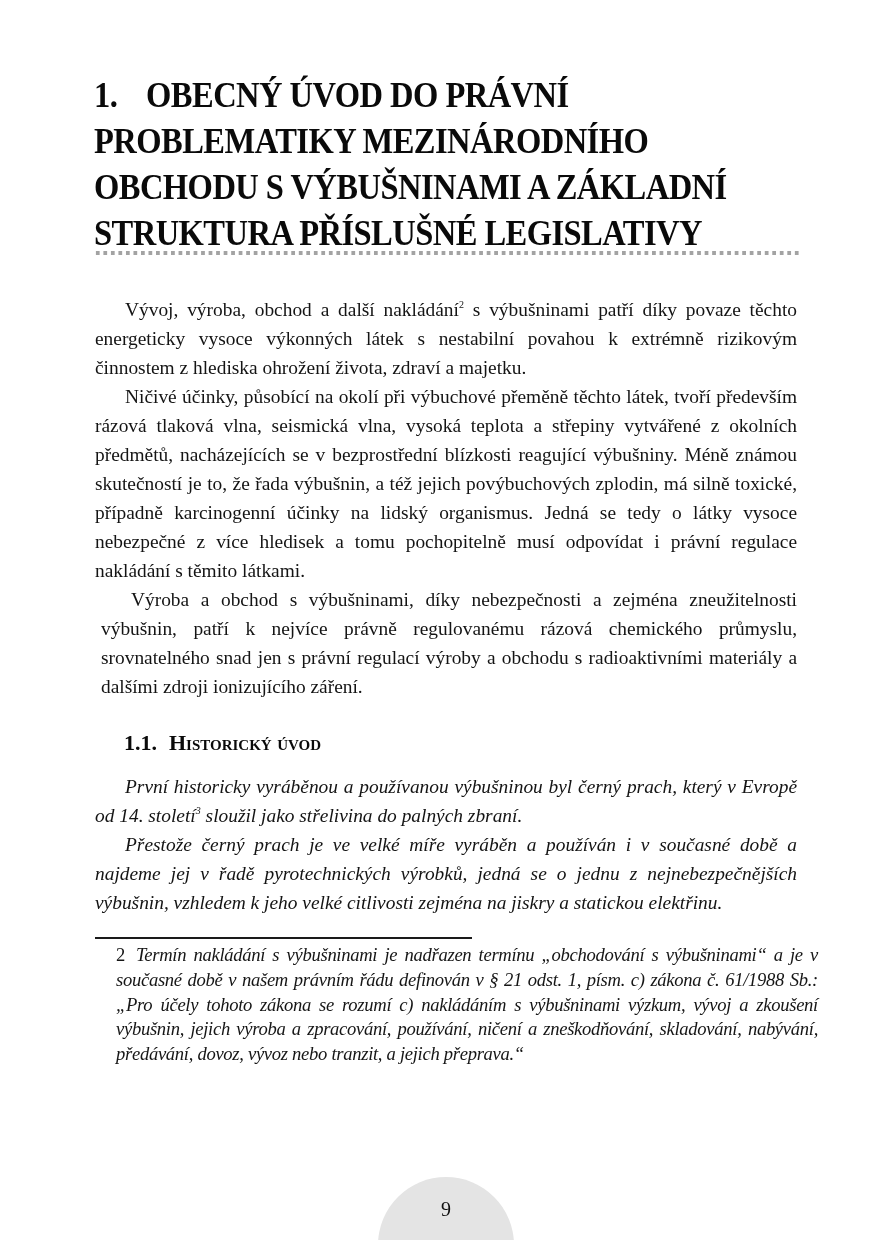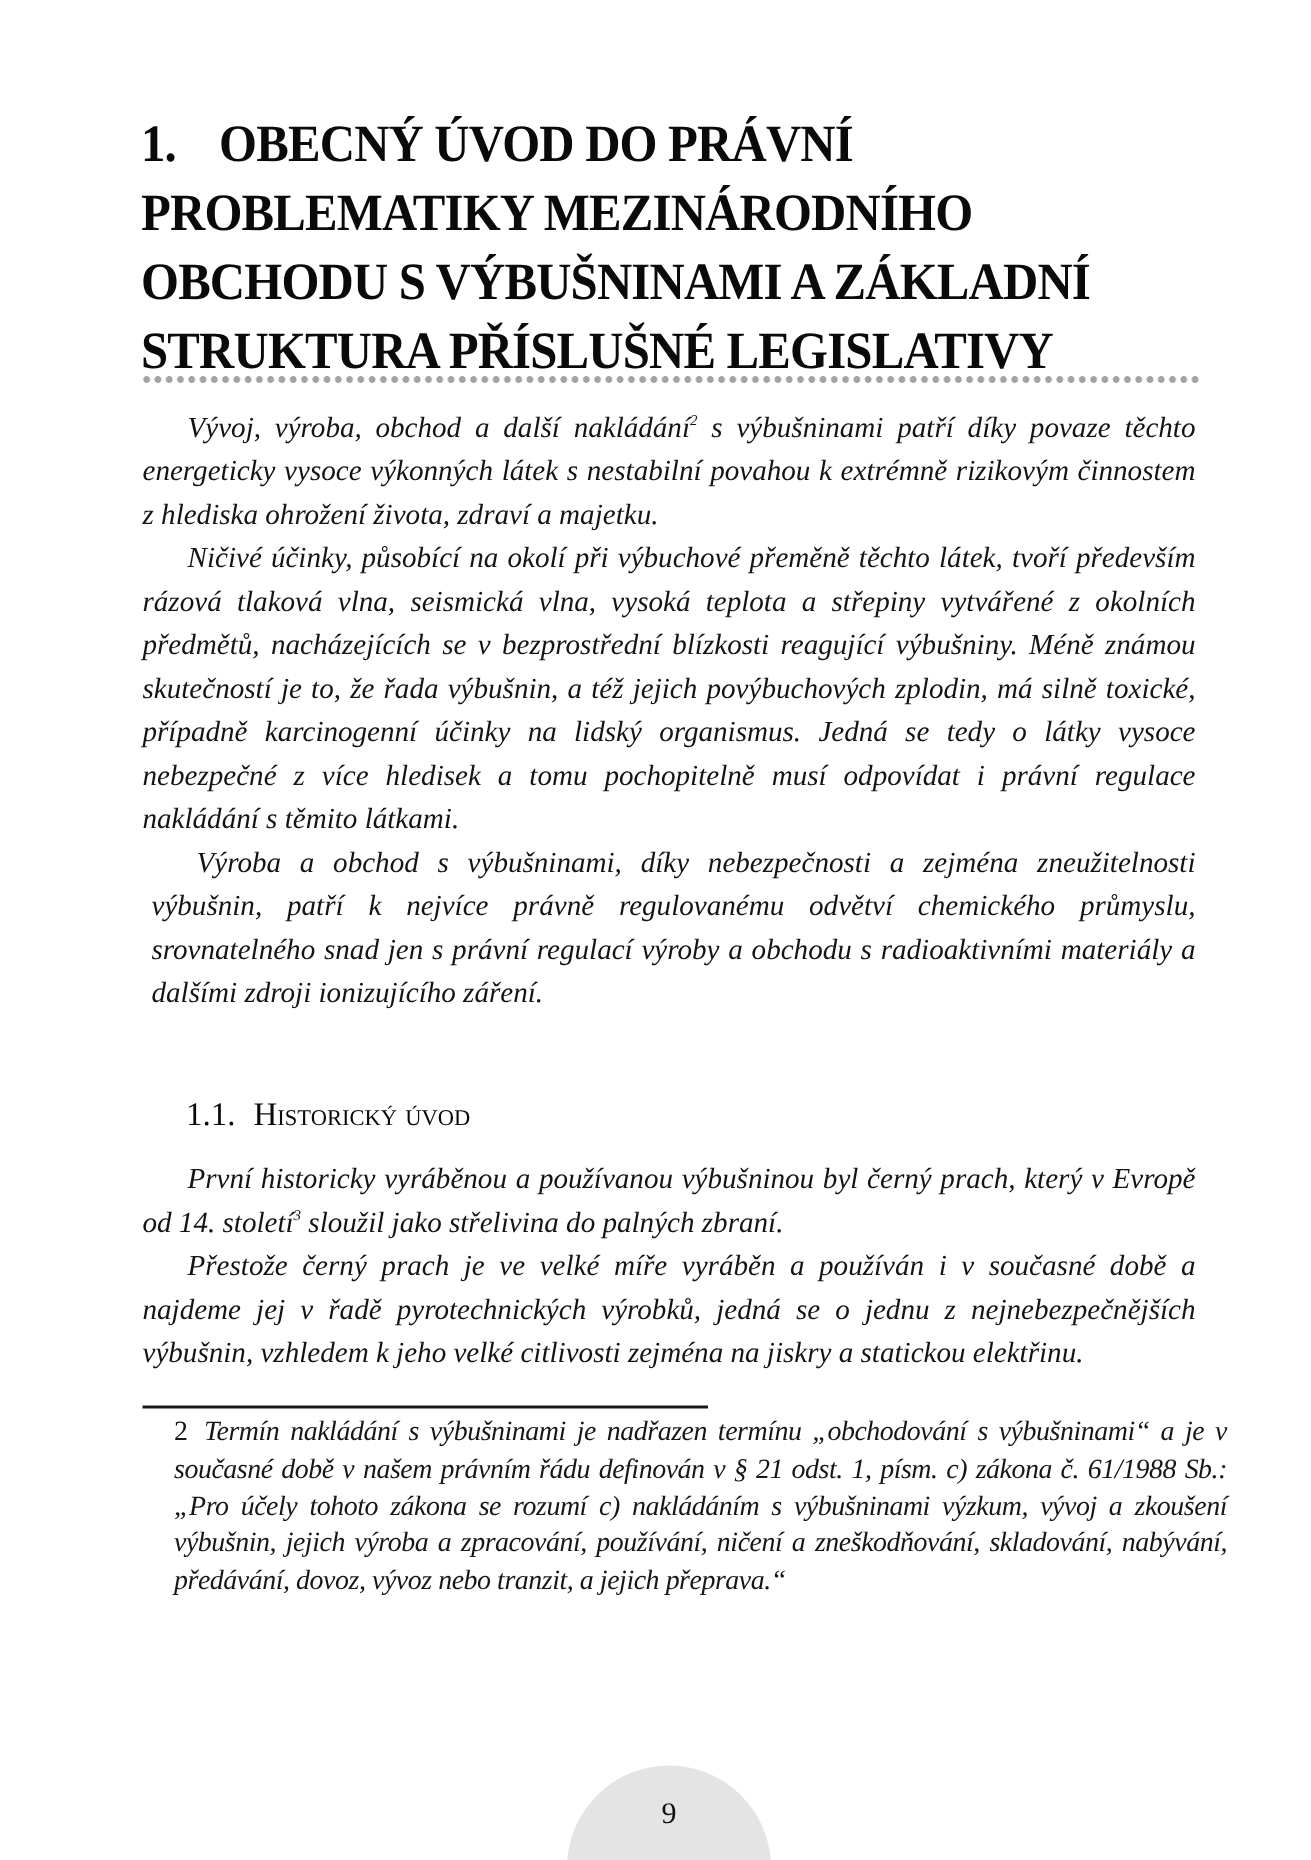--- a/index.html
+++ b/index.html
@@ -23,21 +23,21 @@
     }
     .body-text {
       position: absolute; left: 95px; width: 702px;
       font-size: 19.4px; line-height: 29px; text-align: justify; color: #141414;
     }
     .body-text p { margin: 0; text-indent: 30px; }
     .body-text p.shift { margin-left: 6px; }
     sup.fn { font-size: 10px; vertical-align: 8px; line-height: 0; }
     .section-title {
       position: absolute; left: 124px; top: 728px; margin: 0;
-      font-weight: normal; font-size: 22px; line-height: 30px; color: #0a0a0a;
+      font-weight: bold; font-size: 22px; line-height: 30px; color: #0a0a0a;
     }
     .section-title .snum { margin-right: 12px; }
     .section-title .sc { font-variant: small-caps; }
     .fn-rule { position: absolute; left: 95px; top: 937px; width: 377px; height: 2px; background: #1a1a1a; }
     .footnotes {
       position: absolute; left: 95px; top: 943px; width: 702px;
       font-style: italic; font-size: 18.6px; line-height: 24.8px; text-align: justify; color: #161616;
       letter-spacing: -0.3px;
       margin-left: 21px;
     }
@@ -59,24 +59,24 @@
 
   <h1 class="chapter-title">
     <span class="num">1.</span><span>OBECNÝ ÚVOD DO PRÁVNÍ</span><br>
     <span>PROBLEMATIKY MEZINÁRODNÍHO</span><br>
     <span>OBCHODU S VÝBUŠNINAMI A ZÁKLADNÍ</span><br>
     <span>STRUKTURA PŘÍSLUŠNÉ LEGISLATIVY</span>
   </h1>
 
   <div class="dots"></div>
 
-  <div class="body-text" style="top:271px;font-style:italic;">
+  <div class="body-text" style="top:295px;">
     <p><span>Vývoj, výroba, obchod a další nakládání</span><sup class="fn">2</sup><span> s výbušninami patří díky povaze těchto energeticky vysoce výkonných látek s nestabilní povahou k extrémně rizikovým činnostem z hlediska ohrožení života, zdraví a majetku.</span></p>
     <p>Ničivé účinky, působící na okolí při výbuchové přeměně těchto látek, tvoří především rázová tlaková vlna, seismická vlna, vysoká teplota a střepiny vytvářené z okolních předmětů, nacházejících se v bezprostřední blízkosti reagující výbušniny. Méně známou skutečností je to, že řada výbušnin, a též jejich povýbuchových zplodin, má silně toxické, případně karcinogenní účinky na lidský organismus. Jedná se tedy o látky vysoce nebezpečné z více hledisek a tomu pochopitelně musí odpovídat i právní regulace nakládání s těmito látkami.</p>
-    <p class="shift">Výroba a obchod s výbušninami, díky nebezpečnosti a zejména zneužitelnosti výbušnin, patří k nejvíce právně regulovanému odvětví chemického průmyslu, srovnatelného snad jen s právní regulací výroby a obchodu s radioaktivními materiály a dalšími zdroji ionizujícího záření.</p>
+    <p class="shift">Výroba a obchod s výbušninami, díky nebezpečnosti a zejména zneužitelnosti výbušnin, patří k nejvíce právně regulovanému rázová chemického průmyslu, srovnatelného snad jen s právní regulací výroby a obchodu s radioaktivními materiály a dalšími zdroji ionizujícího záření.</p>
   </div>
 
   <h2 class="section-title">
     <span class="snum">1.1.</span><span class="sc">Historický úvod</span>
   </h2>
 
   <div class="body-text" style="top:772px;font-style:italic;">
     <p><span>První historicky vyráběnou a používanou výbušninou byl černý prach, který v Evropě od 14. století</span><sup class="fn">3</sup><span> sloužil jako střelivina do palných zbraní.</span></p>
     <p>Přestože černý prach je ve velké míře vyráběn a používán i v současné době a najdeme jej v řadě pyrotechnických výrobků, jedná se o jednu z nejnebezpečnějších výbušnin, vzhledem k jeho velké citlivosti zejména na jiskry a statickou elektřinu.</p>
   </div>

